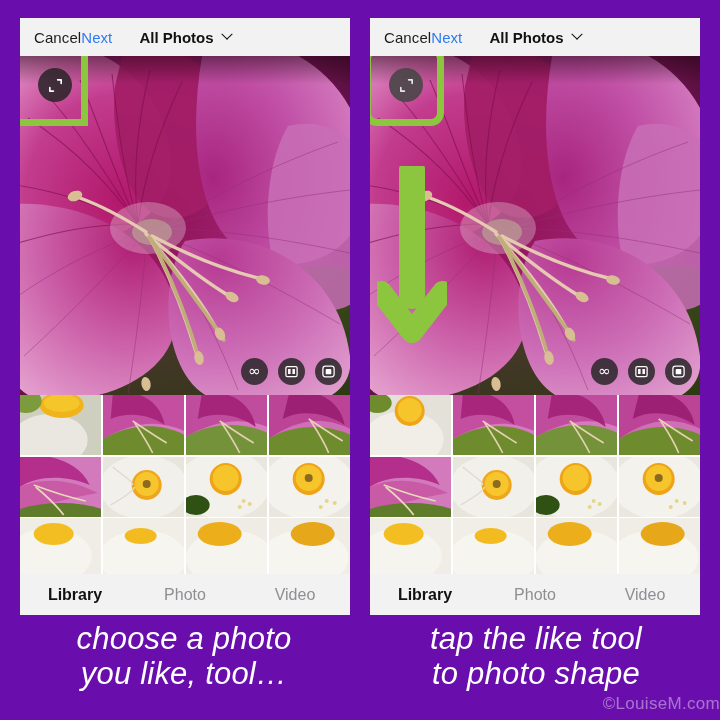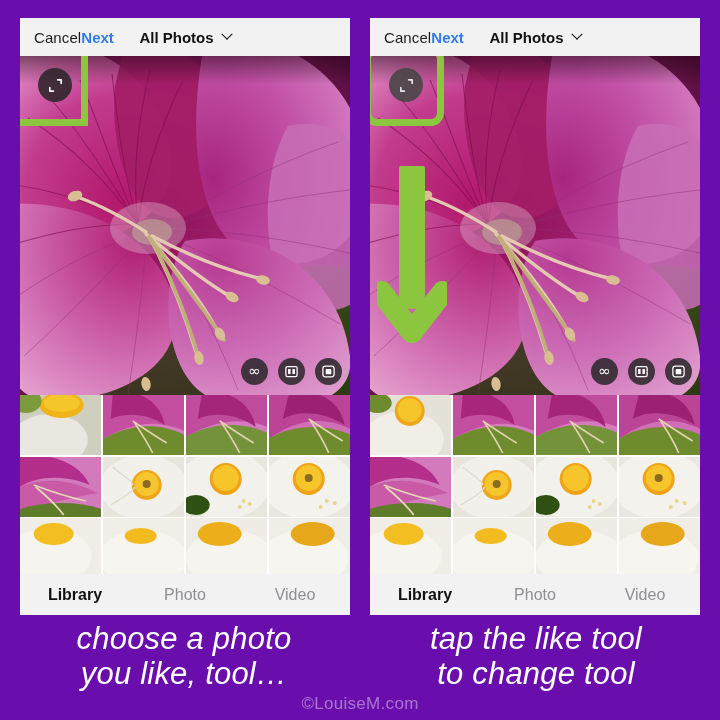--- a/index.html
+++ b/index.html
@@ -64,21 +64,21 @@
   }
   .nav-title .chev {
     display: inline-block;
     width: 7px; height: 7px;
     border-right: 1.6px solid #111;
     border-bottom: 1.6px solid #111;
     transform: rotate(45deg) translate(-2px,-2px);
   }
   .nav-next {
     font-size: 15px;
-    font-weight: bold;
+    font-weight: normal;
     color: #2f7bf0;
     position: relative;
     z-index: 2;
   }
 
   
   .preview {
     position: relative;
     height: 339px;
     overflow: hidden;
@@ -187,21 +187,21 @@
     font-style: italic;
   }
   .caption-left  { left: 14px; }
   .caption-right { left: 366px; }
   .caption .line { display: block; white-space: nowrap; }
 
   .watermark {
     position: absolute;
     left: 0; right: 0;
     bottom: 6px;
-    text-align: center;
+    text-align: right;
     color: rgba(255,255,255,.42);
     font-size: 17px;
     letter-spacing: .3px;
   }
 </style>
 </head>
 <body>
 
 <div class="stage">
 
@@ -720,17 +720,17 @@
       <div class="tab">Video</div>
     </div>
   </div>
 
   <div class="caption caption-left">
     <span class="line">choose a photo</span>
     <span class="line">you like, tool…</span>
   </div>
   <div class="caption caption-right">
     <span class="line">tap the like tool</span>
-    <span class="line">to change tool</span>
+    <span class="line">to photo shape</span>
   </div>
 
   <div class="watermark">©LouiseM.com</div>
 </div>
 
 </body></html>

